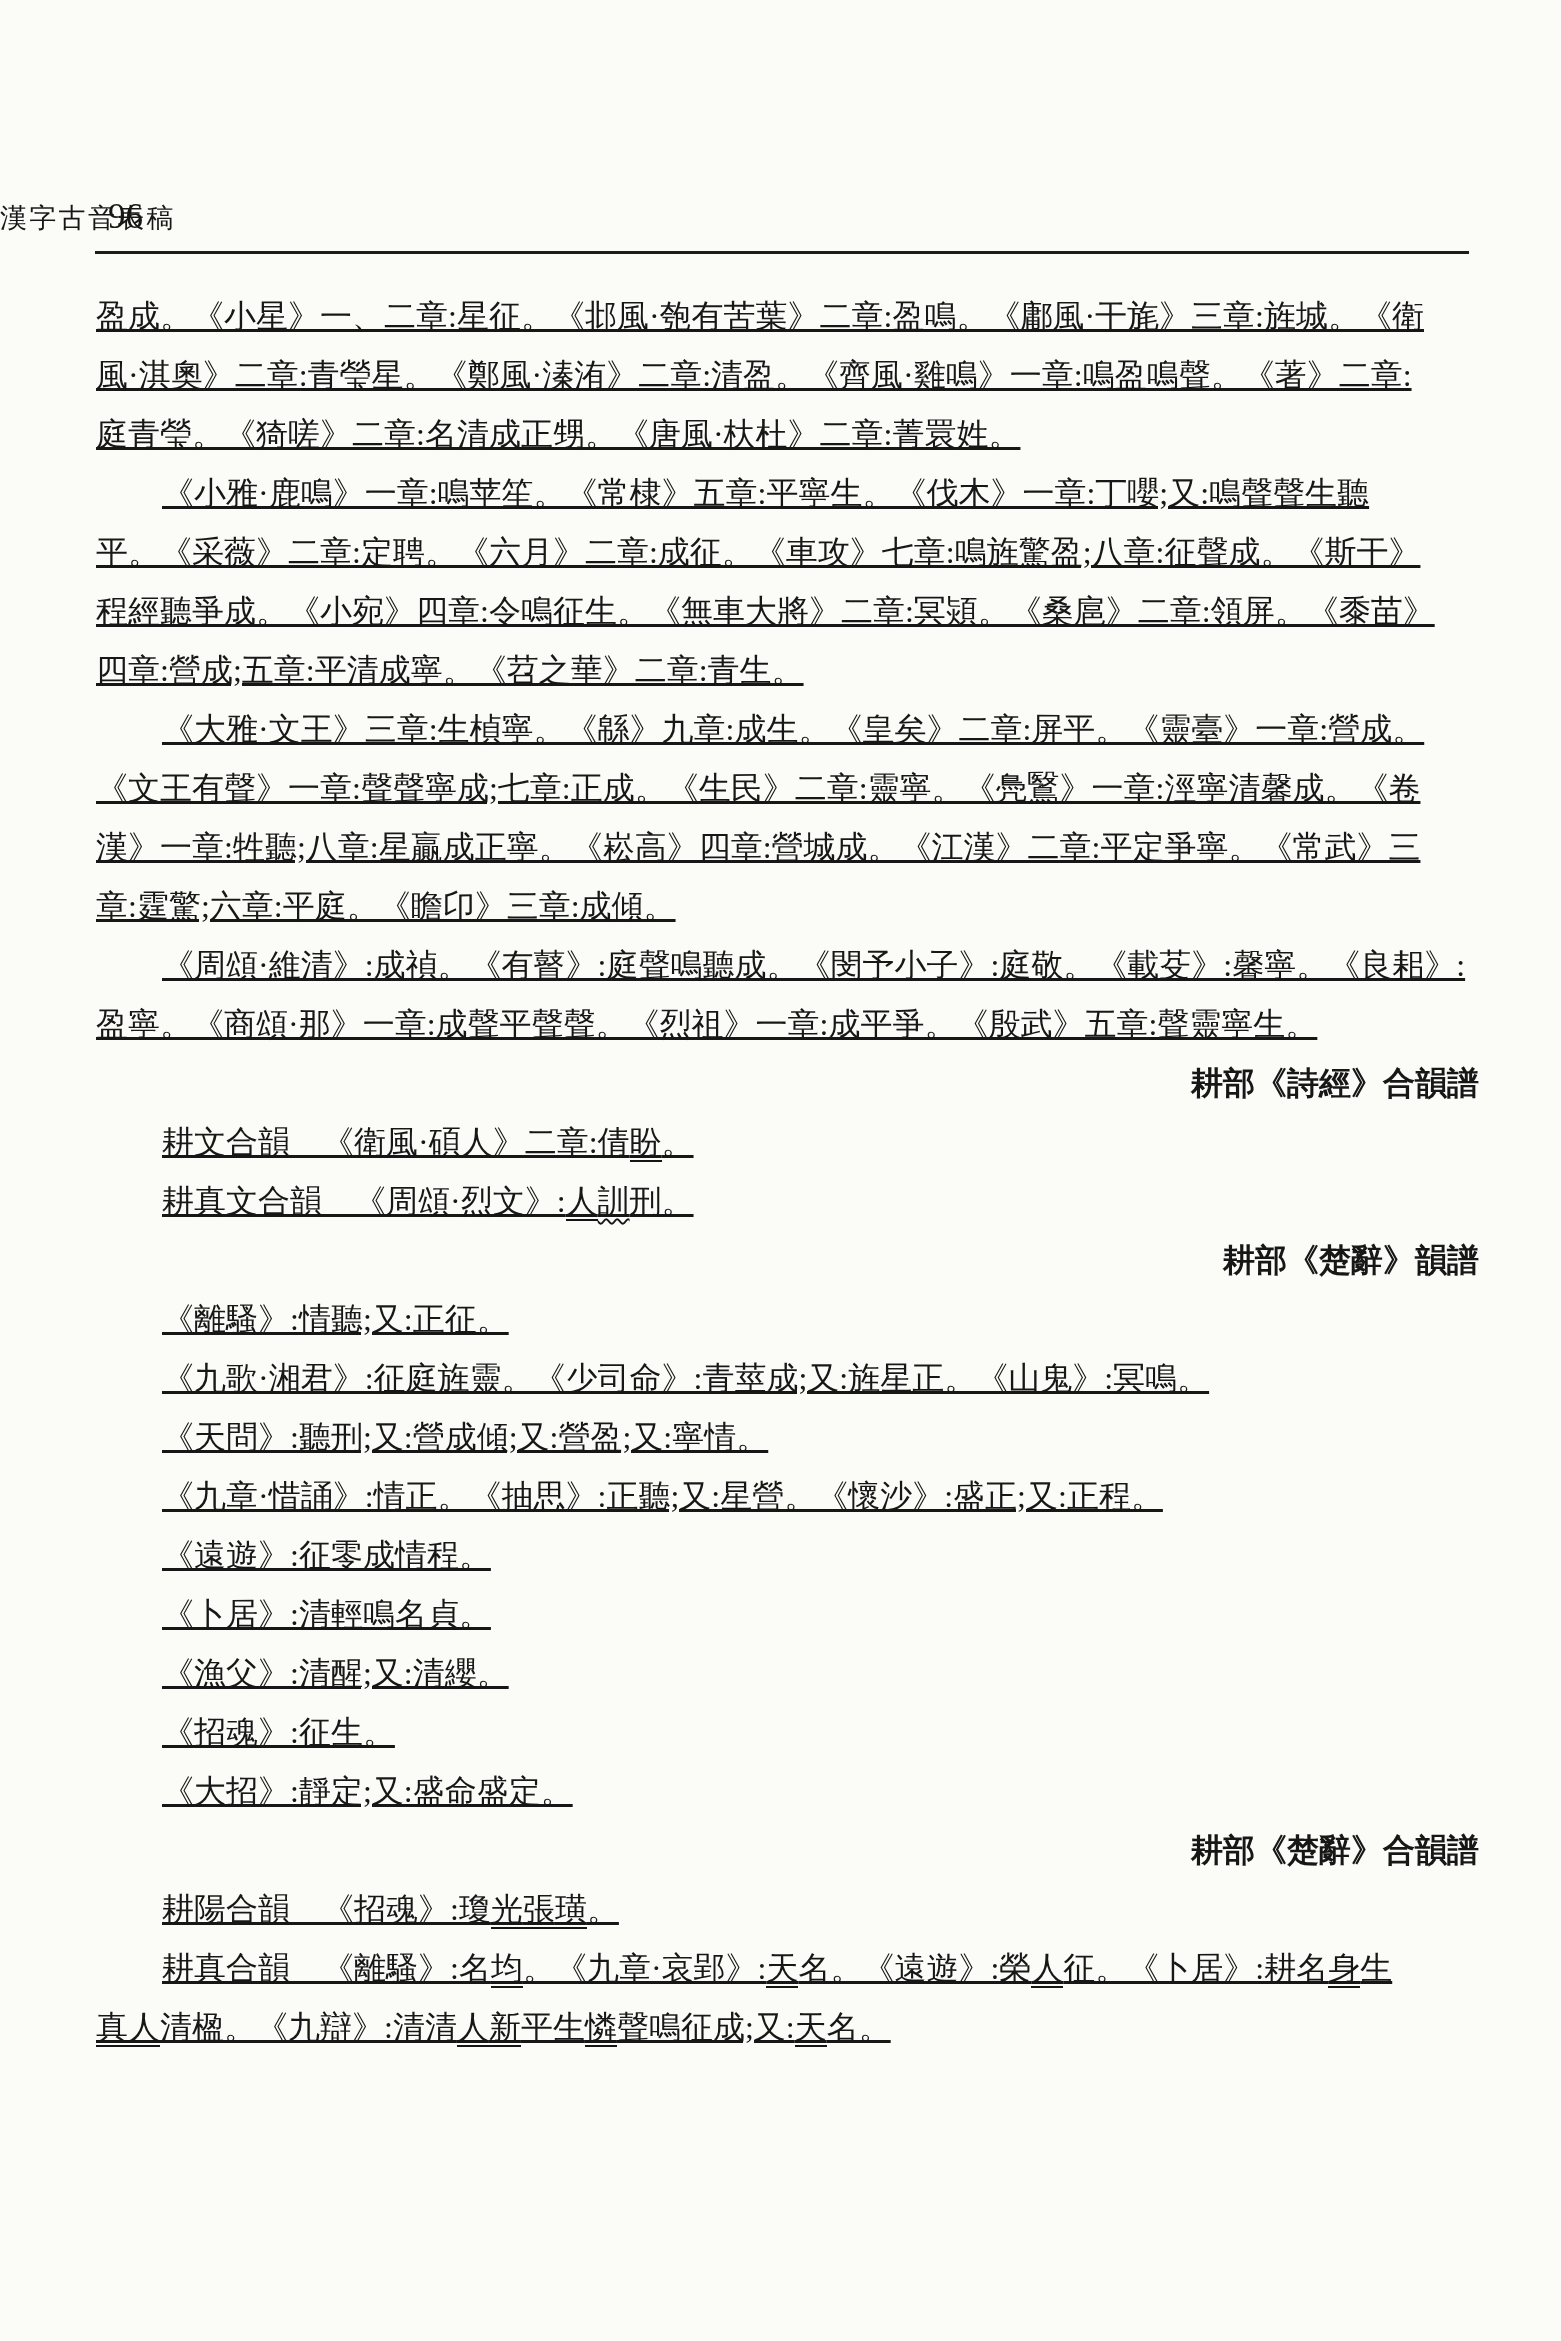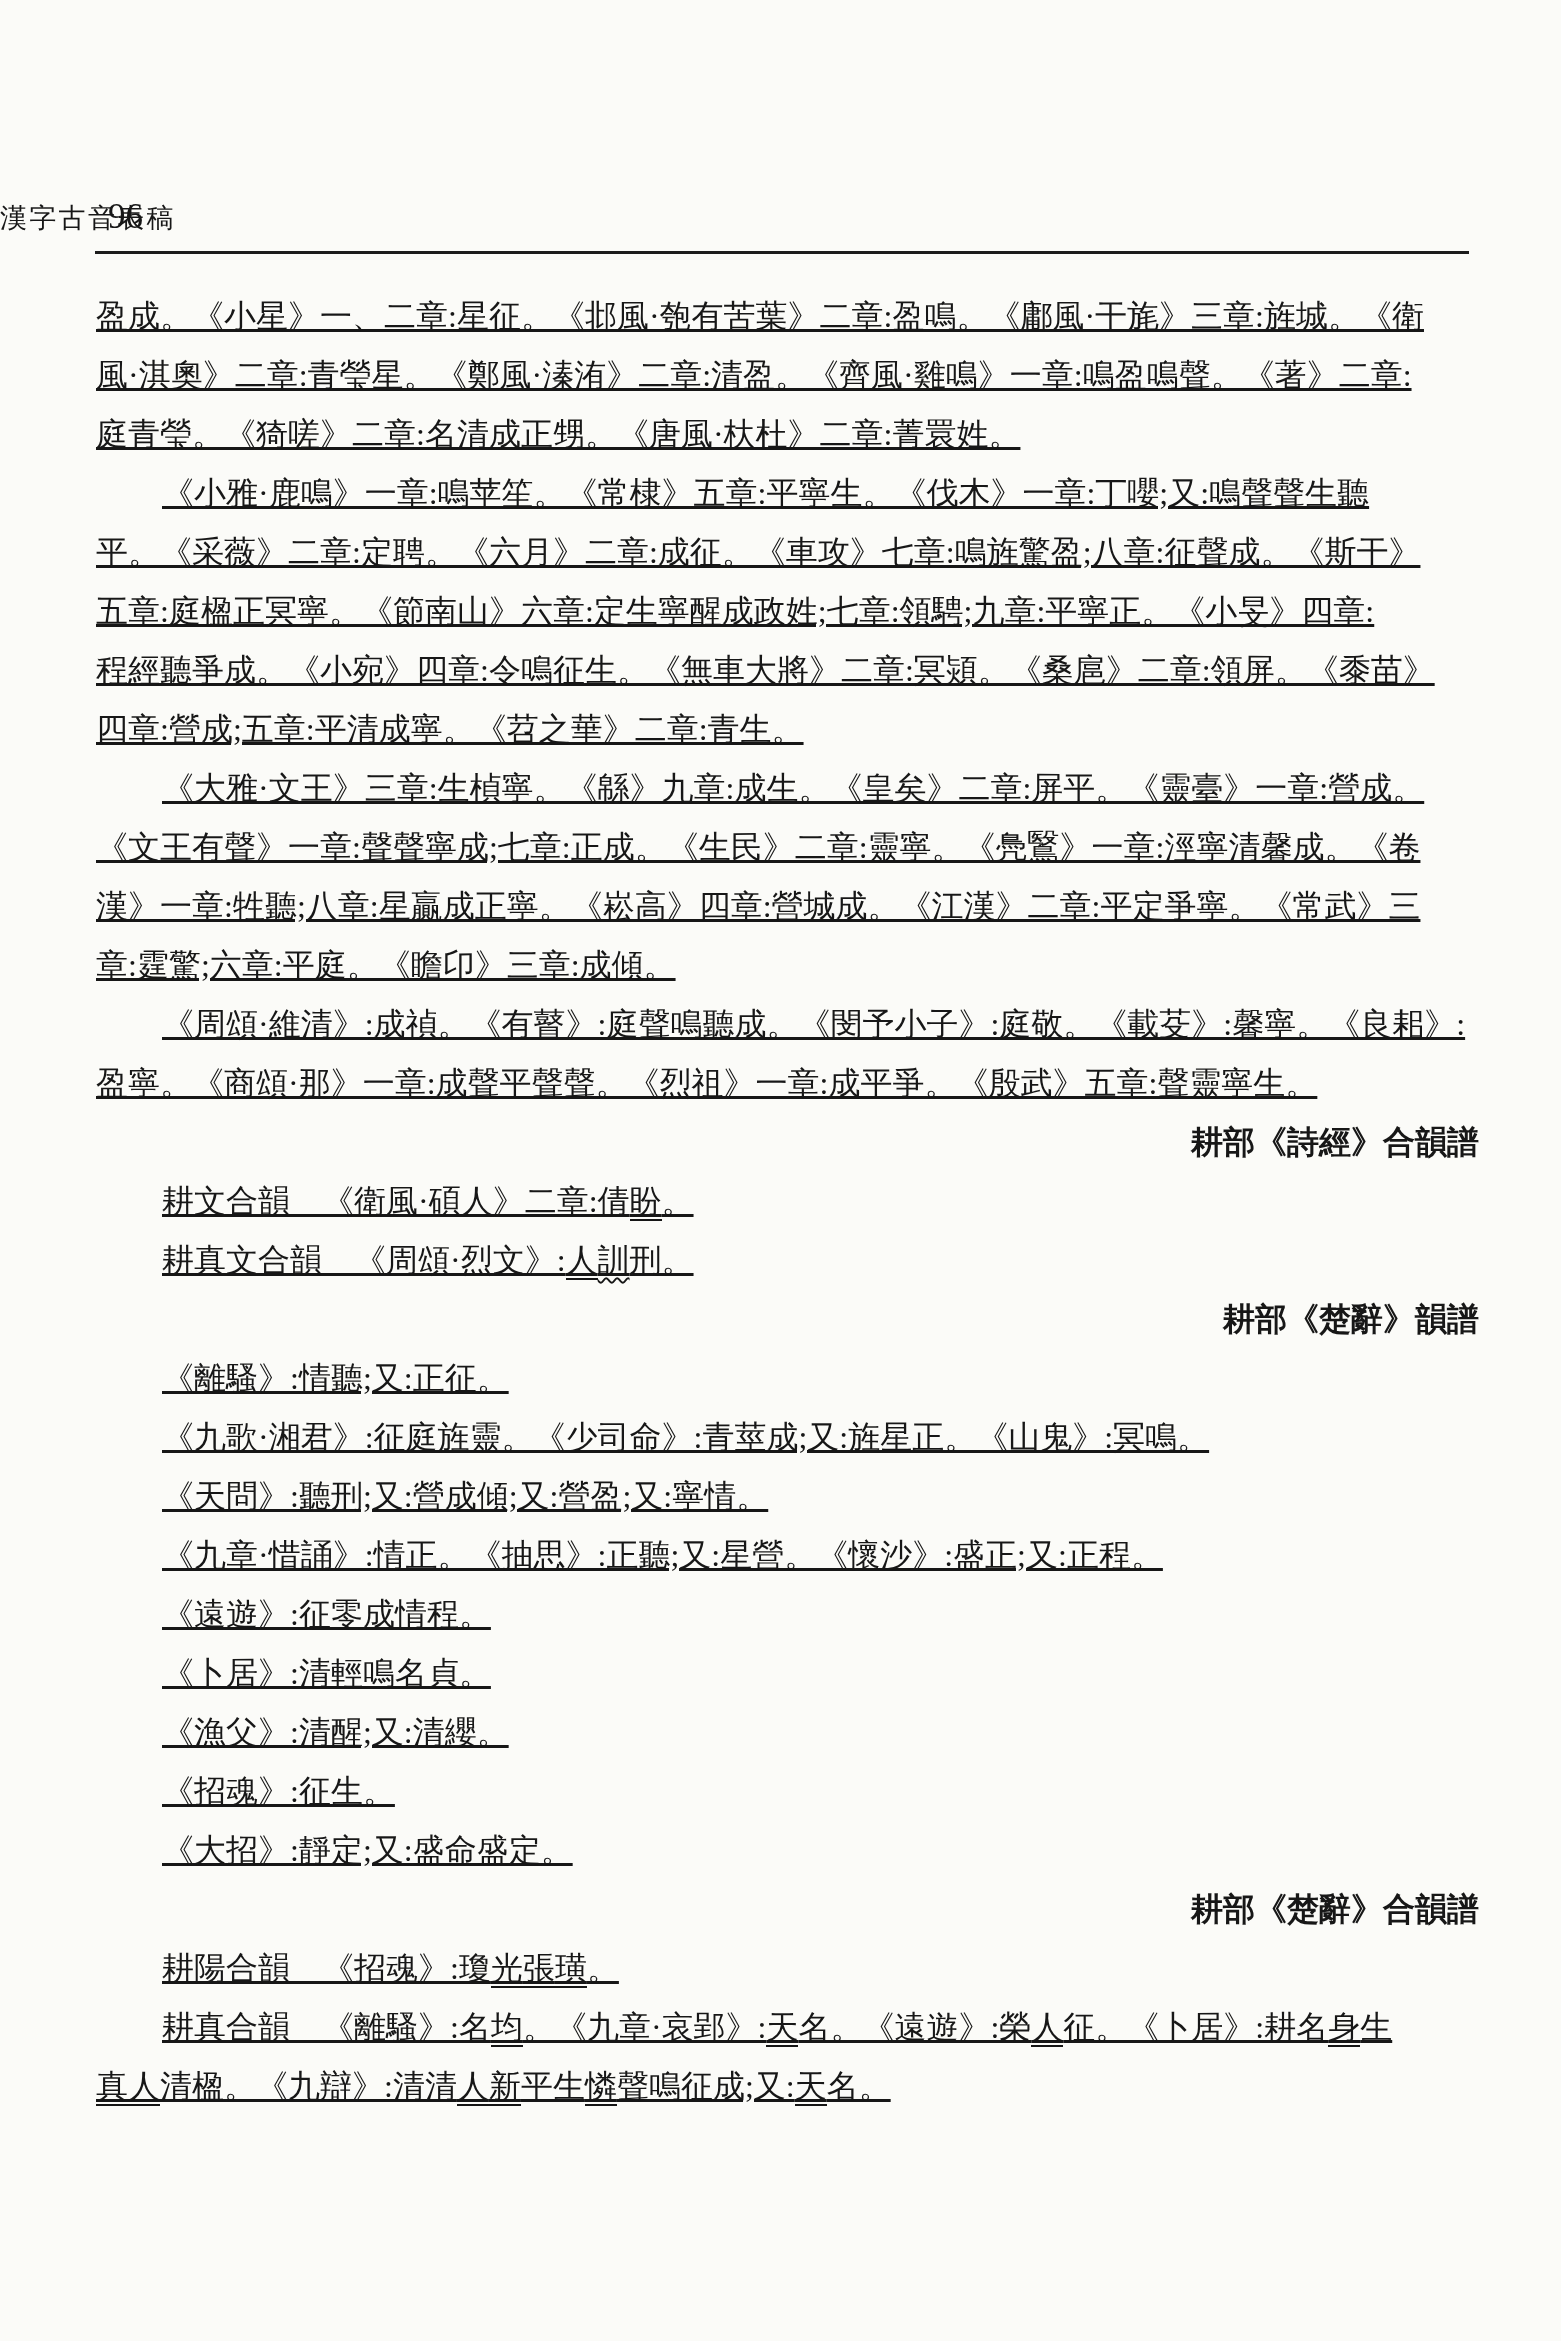--- a/index.html
+++ b/index.html
@@ -59,21 +59,20 @@
   <div class="running-title">漢字古音表稿</div>
 
   <div class="head-rule"></div>
 
   <div class="content">
       <div class="tline"><span>盈成。《小星》一、二章:星征。《邶風·匏有苦葉》二章:盈鳴。《鄘風·干旄》三章:旌城。《衛</span></div>
       <div class="tline"><span>風·淇奧》二章:青瑩星。《鄭風·溱洧》二章:清盈。《齊風·雞鳴》一章:鳴盈鳴聲。《著》二章:</span></div>
       <div class="tline"><span>庭青瑩。《猗嗟》二章:名清成正甥。《唐風·杕杜》二章:菁睘姓。</span></div>
       <div class="tline indent"><span>《小雅·鹿鳴》一章:鳴苹笙。《常棣》五章:平寧生。《伐木》一章:丁嚶;又:鳴聲聲生聽</span></div>
       <div class="tline"><span>平。《采薇》二章:定聘。《六月》二章:成征。《車攻》七章:鳴旌驚盈;八章:征聲成。《斯干》</span></div>
-      <div class="tline"><span>五章:庭楹正冥寧。《節南山》六章:定生寧醒成政姓;七章:領騁;九章:平寧正。《小旻》四章:</span></div>
       <div class="tline"><span>程經聽爭成。《小宛》四章:令鳴征生。《無車大將》二章:冥熲。《桑扈》二章:領屏。《黍苗》</span></div>
       <div class="tline"><span>四章:營成;五章:平清成寧。《苕之華》二章:青生。</span></div>
       <div class="tline indent"><span>《大雅·文王》三章:生楨寧。《緜》九章:成生。《皇矣》二章:屏平。《靈臺》一章:營成。</span></div>
       <div class="tline"><span>《文王有聲》一章:聲聲寧成;七章:正成。《生民》二章:靈寧。《鳧鷖》一章:涇寧清馨成。《卷</span></div>
       <div class="tline"><span>漢》一章:牲聽;八章:星贏成正寧。《崧高》四章:營城成。《江漢》二章:平定爭寧。《常武》三</span></div>
       <div class="tline"><span>章:霆驚;六章:平庭。《瞻卬》三章:成傾。</span></div>
       <div class="tline indent"><span>《周頌·維清》:成禎。《有瞽》:庭聲鳴聽成。《閔予小子》:庭敬。《載芟》:馨寧。《良耜》:</span></div>
       <div class="tline"><span>盈寧。《商頌·那》一章:成聲平聲聲。《烈祖》一章:成平爭。《殷武》五章:聲靈寧生。</span></div>
       <div class="heading"><span>耕部《詩經》合韻譜</span></div>
       <div class="tline indent"><span>耕文合韻　《衛風·碩人》二章:倩</span><span class="u-s">盼</span><span>。</span></div>

